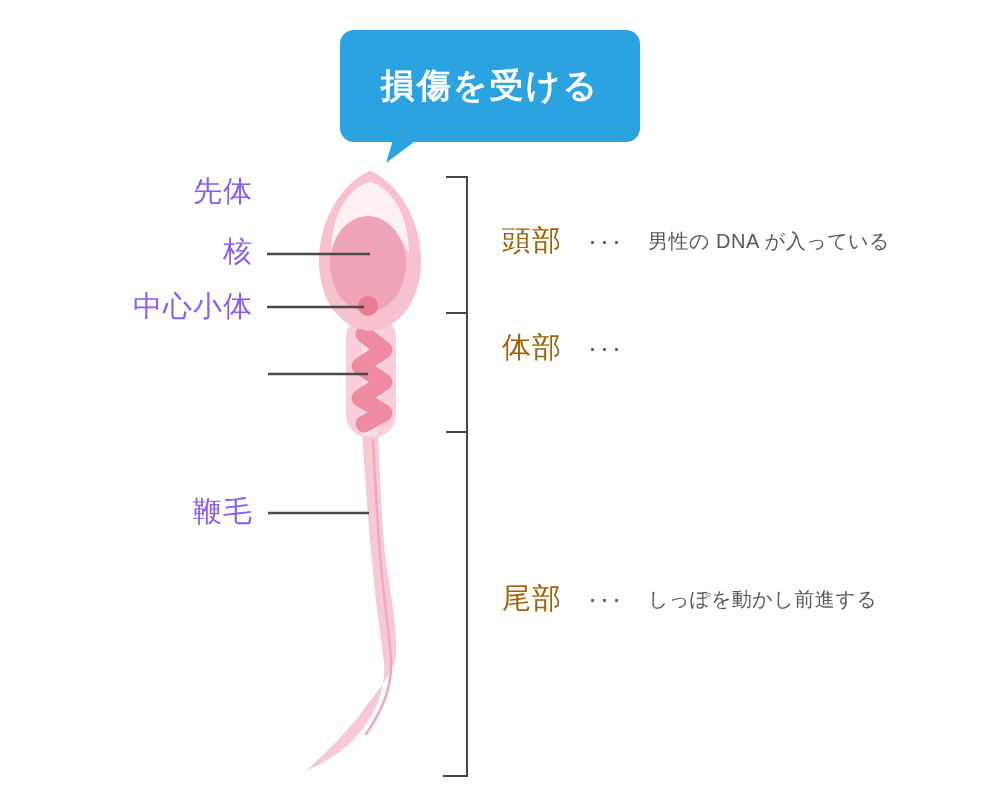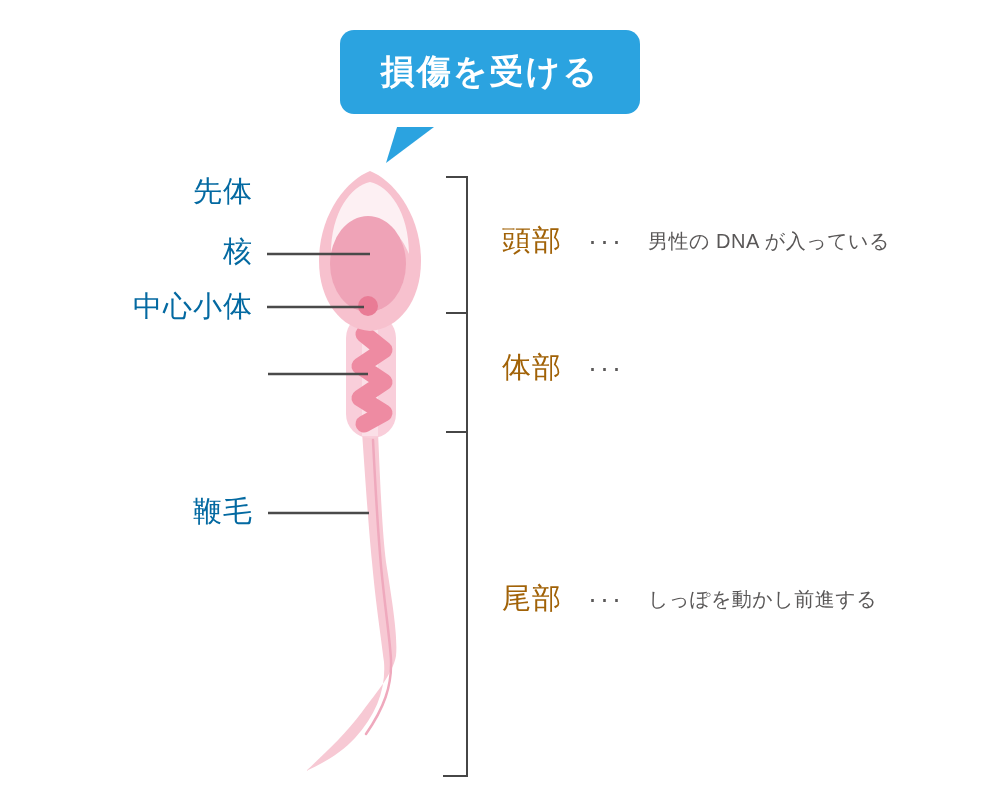--- a/index.html
+++ b/index.html
@@ -3,53 +3,53 @@
 <meta charset="utf-8">
 <style>
   * { margin:0; padding:0; box-sizing:border-box; }
   html,body { width:1001px; height:800px; background:#ffffff; overflow:hidden; }
   body { position:relative; font-family:"Liberation Sans","DejaVu Sans",sans-serif; color:#595757; }
 
   .stage { position:absolute; inset:0; width:1001px; height:800px; }
 
   
   .bubble {
-    position:absolute; left:340px; top:30px; width:300px; height:84px;
+    position:absolute; left:340px; top:30px; width:300px; height:112px;
     background:#2BA3E0; border-radius:14px;
     display:flex; align-items:center; justify-content:center;
   }
   .bubble-text {
     color:#ffffff; font-size:34px; font-weight:bold; letter-spacing:2px;
   }
   .bubble-tail {
     position:absolute; left:386px; top:127px; width:48px; height:36px;
     background:#2BA3E0;
     -webkit-clip-path:polygon(23% 0, 100% 0, 0 100%);
     clip-path:polygon(23% 0, 100% 0, 0 100%);
   }
 
   
   .part-label {
     position:absolute; right:748px; transform:translateY(-50%);
-    font-size:29px; font-weight:500; color:#0369a1; white-space:nowrap;
+    font-size:29px; font-weight:500; color:#8b5cf6; white-space:nowrap;
     letter-spacing:1px;
   }
   .pl-acrosome     { top:192px; }
   .pl-nucleus      { top:252px; }
   .pl-centriole    { top:307px; }
   .pl-mitochondria { top:373px; }
   .pl-flagellum    { top:512px; }
 
   
   .region-row {
     position:absolute; left:502px; transform:translateY(-50%);
     display:flex; align-items:center; white-space:nowrap;
   }
   .rr-head { top:241px; }
-  .rr-mid  { top:368px; }
+  .rr-mid  { top:348px; }
   .rr-tail { top:599px; }
   .region-label { font-size:29px; font-weight:500; color:#a16207; letter-spacing:1px; }
   .region-dots  { font-size:27px; color:#595757; margin:0 24px 0 26px; letter-spacing:3px; }
   .region-desc  { font-size:20px; color:#595757; letter-spacing:0.5px; }
 
   svg { position:absolute; inset:0; }
 </style>
 </head>
 <body>
 

